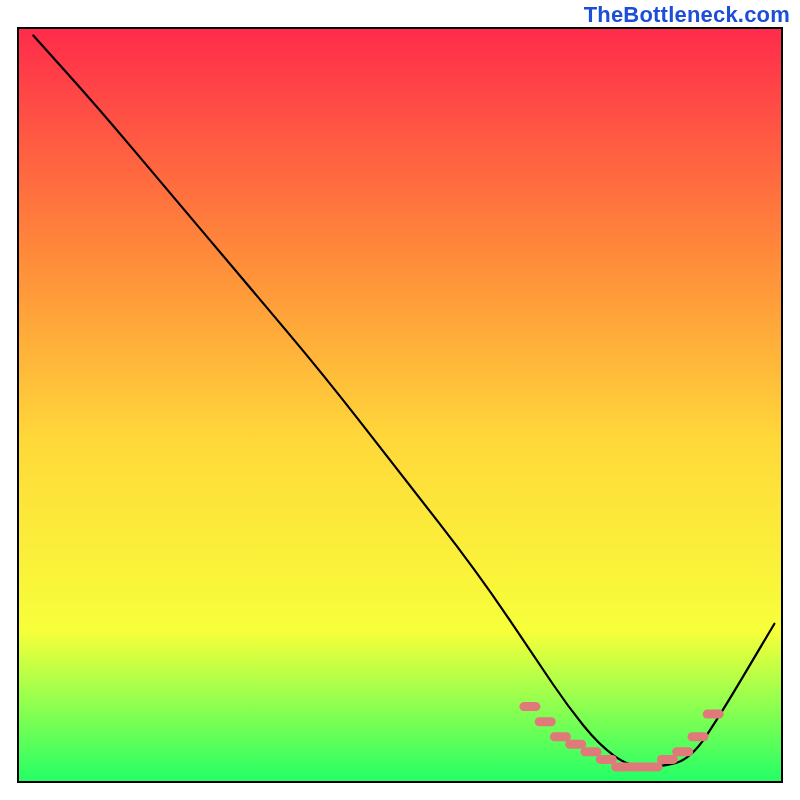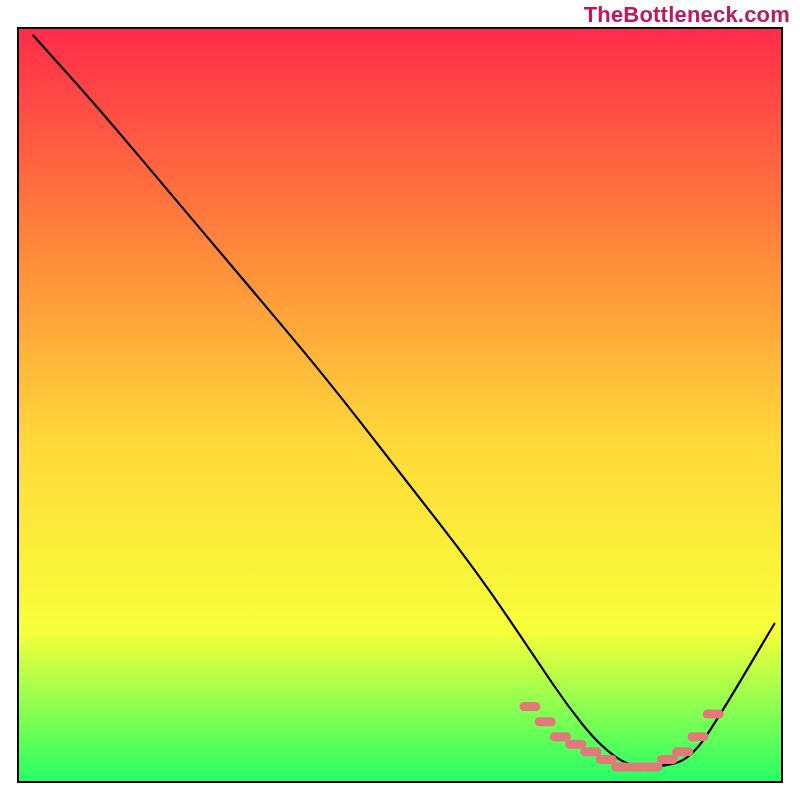--- a/index.html
+++ b/index.html
@@ -15,21 +15,21 @@
     position: relative;
     width: 800px;
     height: 800px;
   }
   .attribution {
     position: absolute;
     top: 2px;
     right: 10px;
     font-size: 22px;
     font-weight: 600;
-    color: #be185d;
+    color: #1d4ed8;
     letter-spacing: 0.2px;
   }
   svg {
     position: absolute;
     top: 0;
     left: 0;
   }
 </style>
 </head>
 <body>

